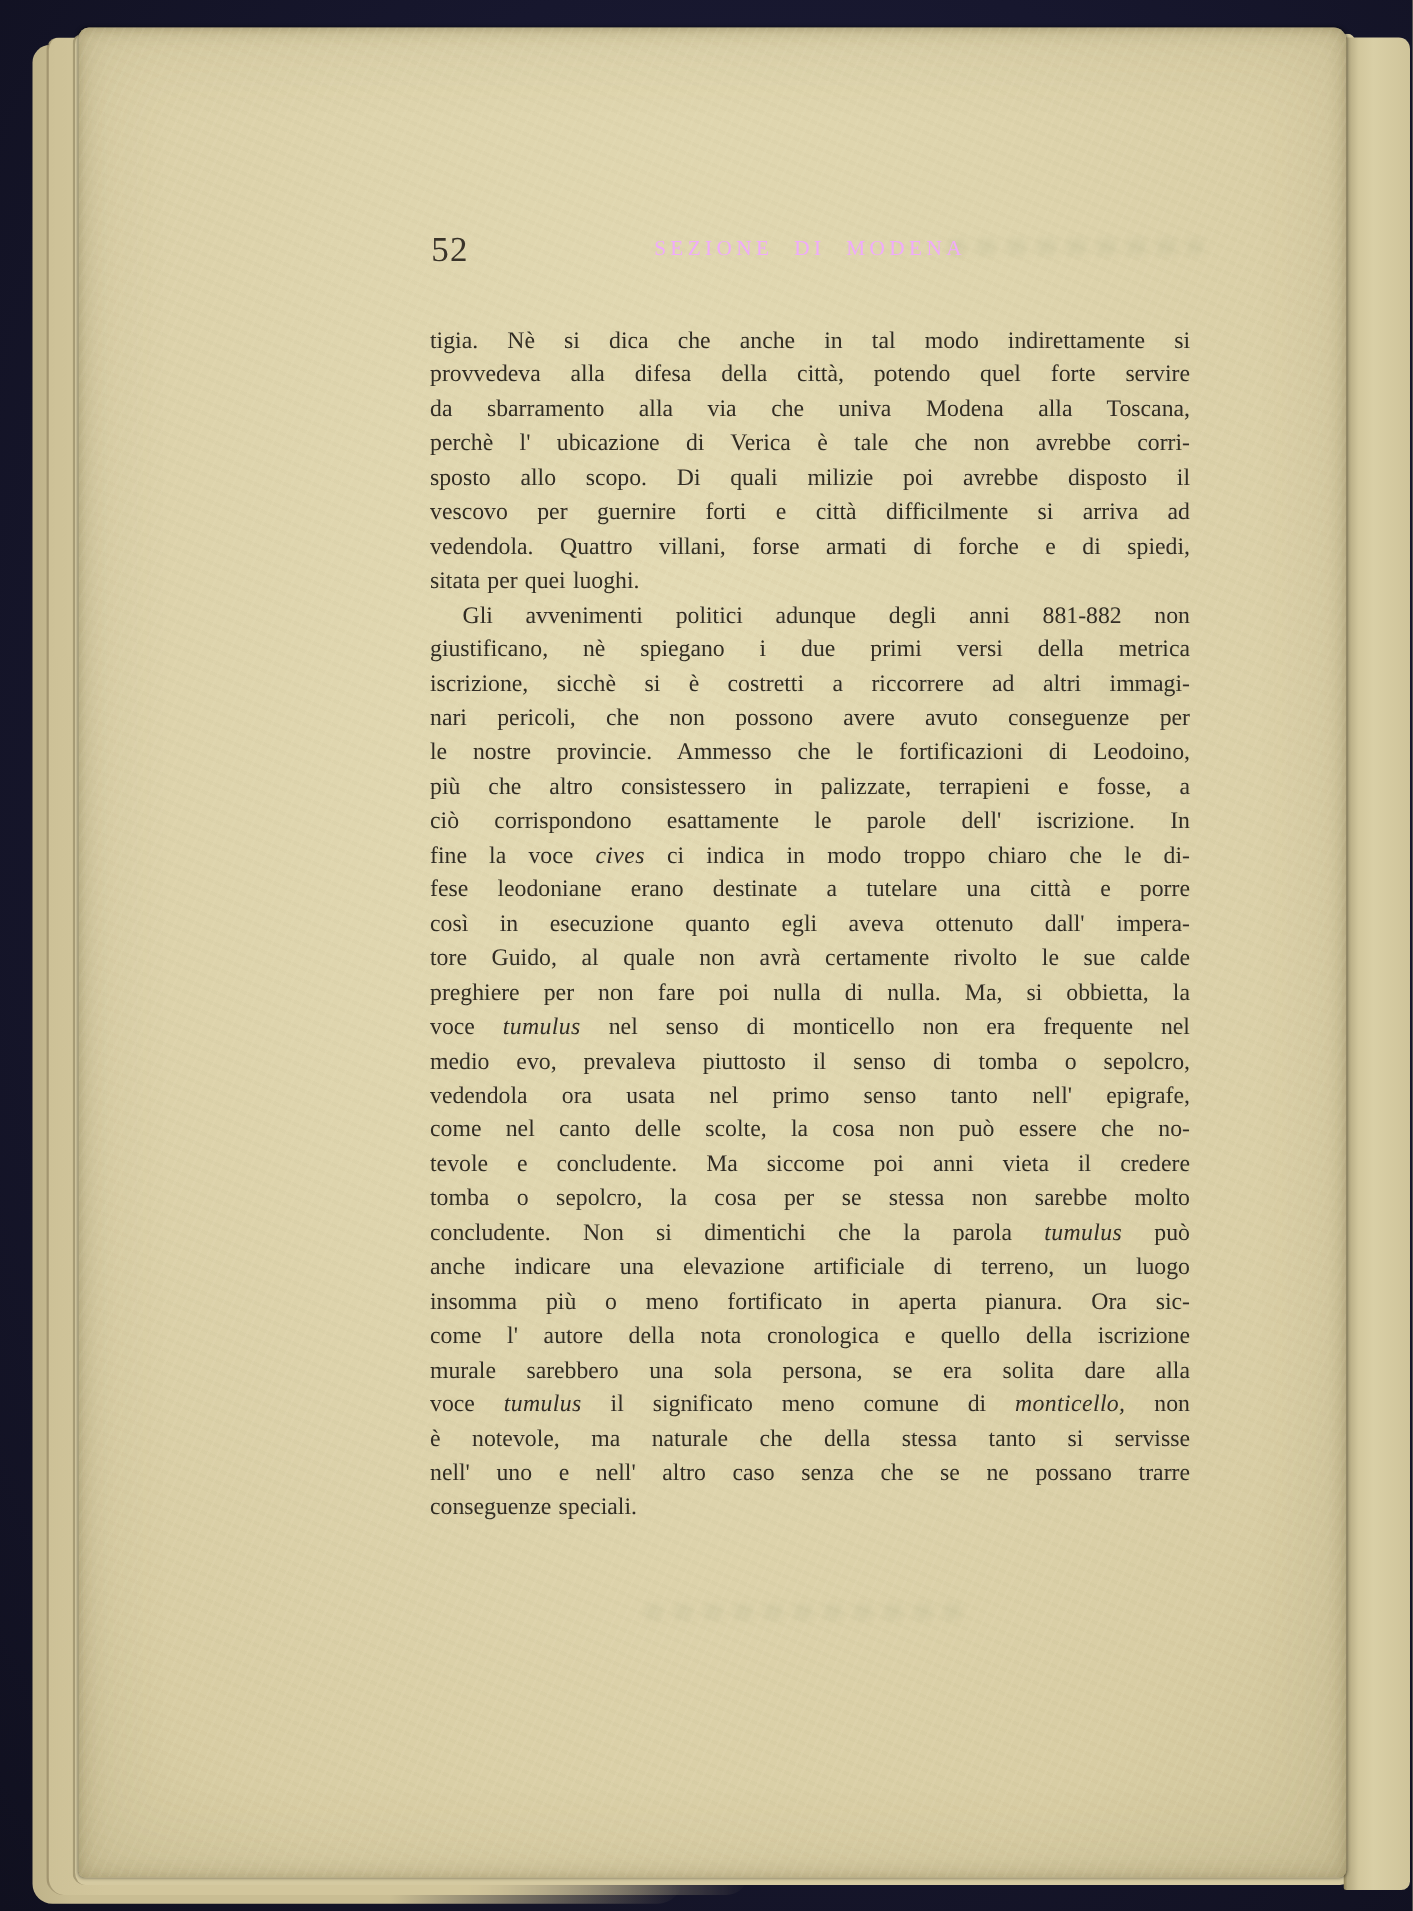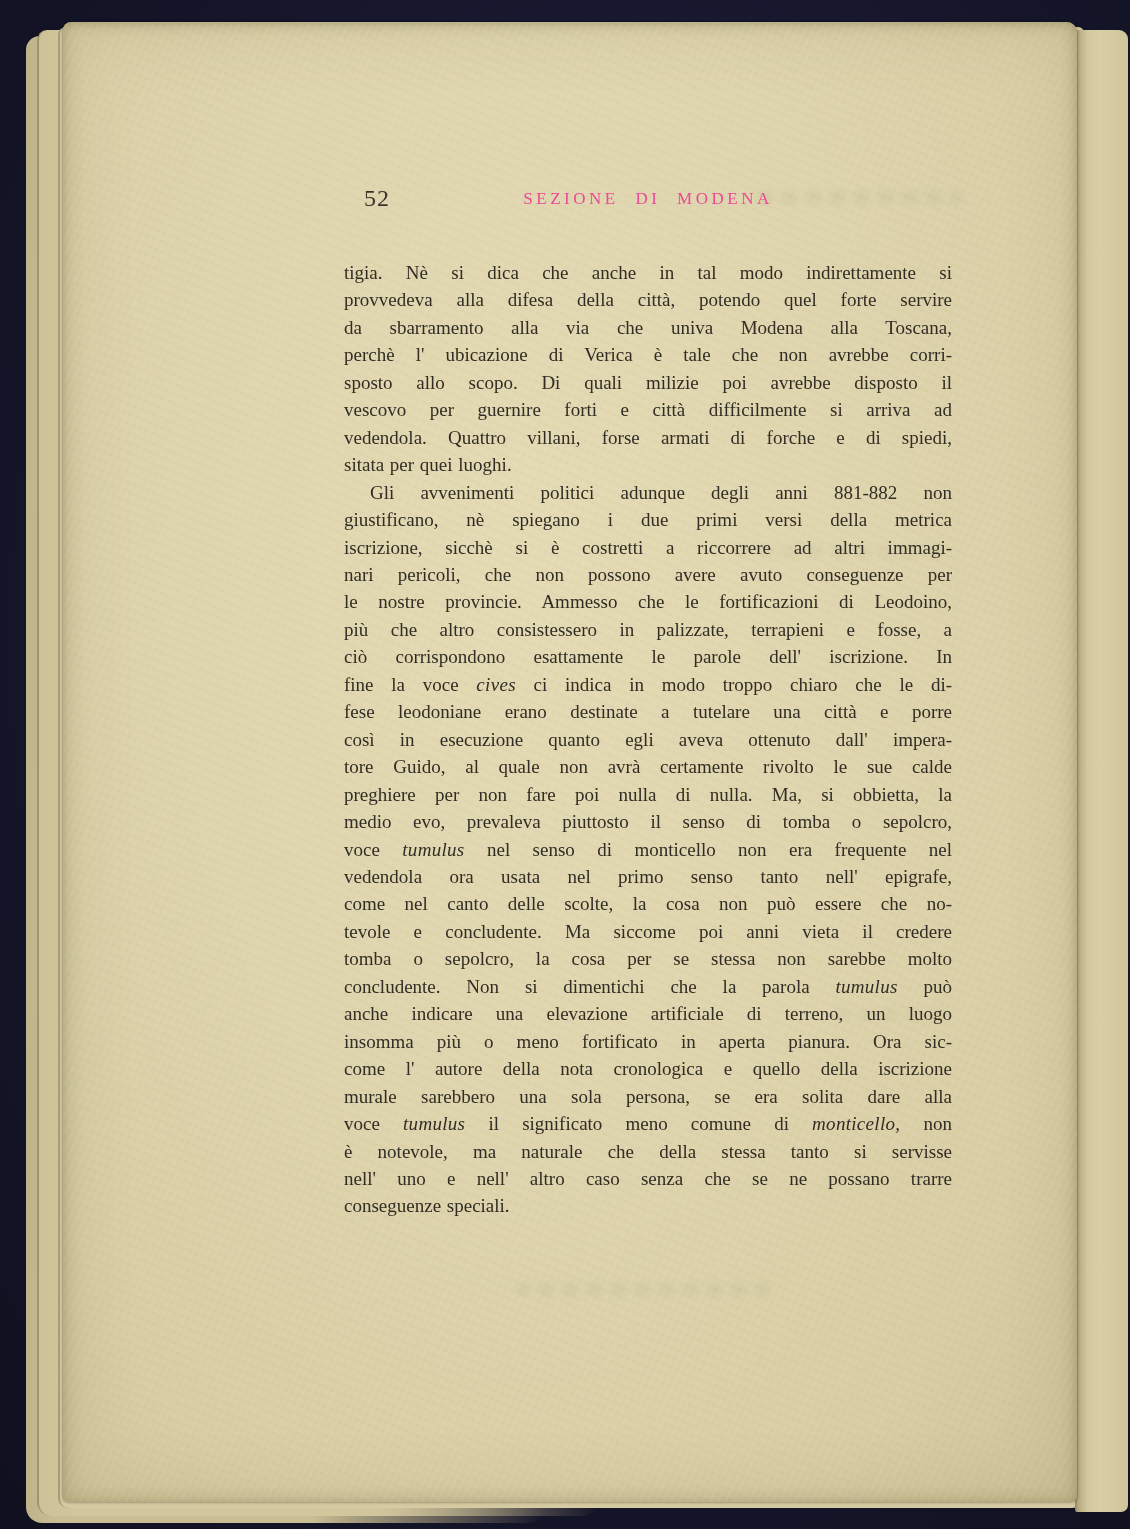--- a/index.html
+++ b/index.html
@@ -63,25 +63,25 @@
   }
   .smudge-a{left:758px;top:191px;width:205px;}
   .smudge-b{left:735px;top:545px;width:210px;opacity:.14;}
   .smudge-c{left:835px;top:1008px;width:115px;opacity:.13;}
   .smudge-d{left:515px;top:1283px;width:255px;opacity:.2;}
   
   .header-row{
     position:absolute;left:344px;top:187px;width:608px;height:26px;color:#3a342a;
   }
   .page-number{
-    position:absolute;left:1px;top:-2px;font-size:24px;letter-spacing:1px;margin-left:19px;
+    position:absolute;left:1px;top:-2px;font-size:28px;letter-spacing:1px;
   }
   .running-title{
     text-align:center;font-size:17px;letter-spacing:3.5px;word-spacing:9px;
-    padding-top:2px;color:#ec4899;
+    padding-top:2px;color:#f0abfc;
   }
   
   .text-block{
     position:absolute;left:344px;top:224px;width:608px;
     font-size:19px;line-height:27.45px;color:#322d24;word-spacing:1px;margin-top:35px;
   }
   .line{text-align:justify;text-align-last:justify;}
   .line.indent{text-indent:26px;}
   .line.para-end{text-align-last:left;}
   .line i{font-style:italic;letter-spacing:.3px;}
@@ -125,22 +125,22 @@
       <div class="line"><span>iscrizione, sicchè si è costretti a riccorrere ad altri immagi-</span></div>
       <div class="line"><span>nari pericoli, che non possono avere avuto conseguenze per</span></div>
       <div class="line"><span>le nostre provincie. Ammesso che le fortificazioni di Leodoino,</span></div>
       <div class="line"><span>più che altro consistessero in palizzate, terrapieni e fosse, a</span></div>
       <div class="line"><span>ciò corrispondono esattamente le parole dell' iscrizione. In</span></div>
       <div class="line"><span>fine la voce </span><i>cives</i><span> ci indica in modo troppo chiaro che le di-</span></div>
       <div class="line"><span>fese leodoniane erano destinate a tutelare una città e porre</span></div>
       <div class="line"><span>così in esecuzione quanto egli aveva ottenuto dall' impera-</span></div>
       <div class="line"><span>tore Guido, al quale non avrà certamente rivolto le sue calde</span></div>
       <div class="line"><span>preghiere per non fare poi nulla di nulla. Ma, si obbietta, la</span></div>
+      <div class="line"><span>voce </span><i>tumulus</i><span> nel senso di monticello non era frequente nel</span></div>
       <div class="line"><span>medio evo, prevaleva piuttosto il senso di tomba o sepolcro,</span></div>
-      <div class="line"><span>voce </span><i>tumulus</i><span> nel senso di monticello non era frequente nel</span></div>
       <div class="line"><span>vedendola ora usata nel primo senso tanto nell' epigrafe,</span></div>
       <div class="line"><span>come nel canto delle scolte, la cosa non può essere che no-</span></div>
       <div class="line"><span>tevole e concludente. Ma siccome poi anni vieta il credere</span></div>
       <div class="line"><span>tomba o sepolcro, la cosa per se stessa non sarebbe molto</span></div>
       <div class="line"><span>concludente. Non si dimentichi che la parola </span><i>tumulus</i><span> può</span></div>
       <div class="line"><span>anche indicare una elevazione artificiale di terreno, un luogo</span></div>
       <div class="line"><span>insomma più o meno fortificato in aperta pianura. Ora sic-</span></div>
       <div class="line"><span>come l' autore della nota cronologica e quello della iscrizione</span></div>
       <div class="line"><span>murale sarebbero una sola persona, se era solita dare alla</span></div>
       <div class="line"><span>voce </span><i>tumulus</i><span> il significato meno comune di </span><i>monticello,</i><span> non</span></div>

